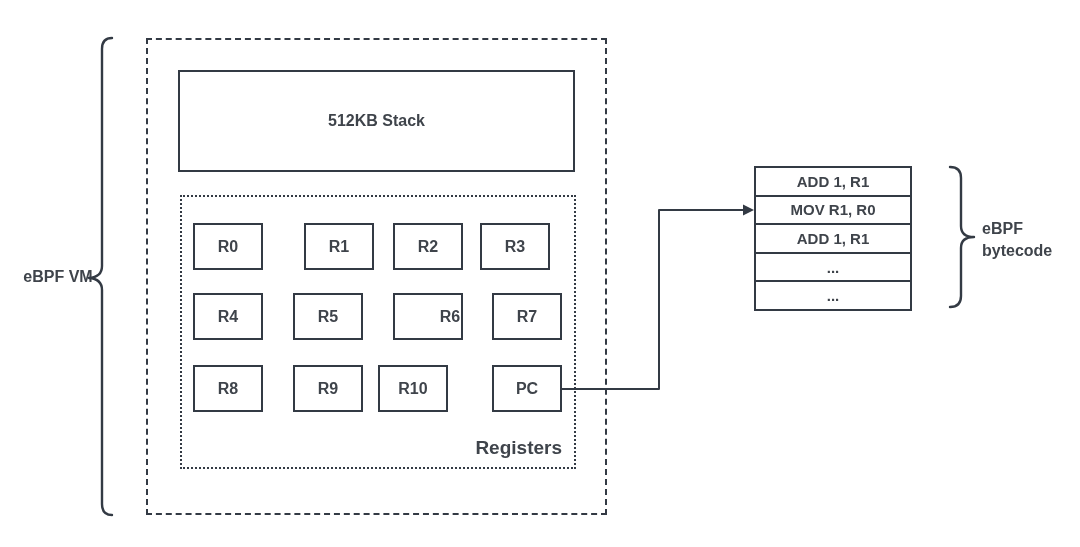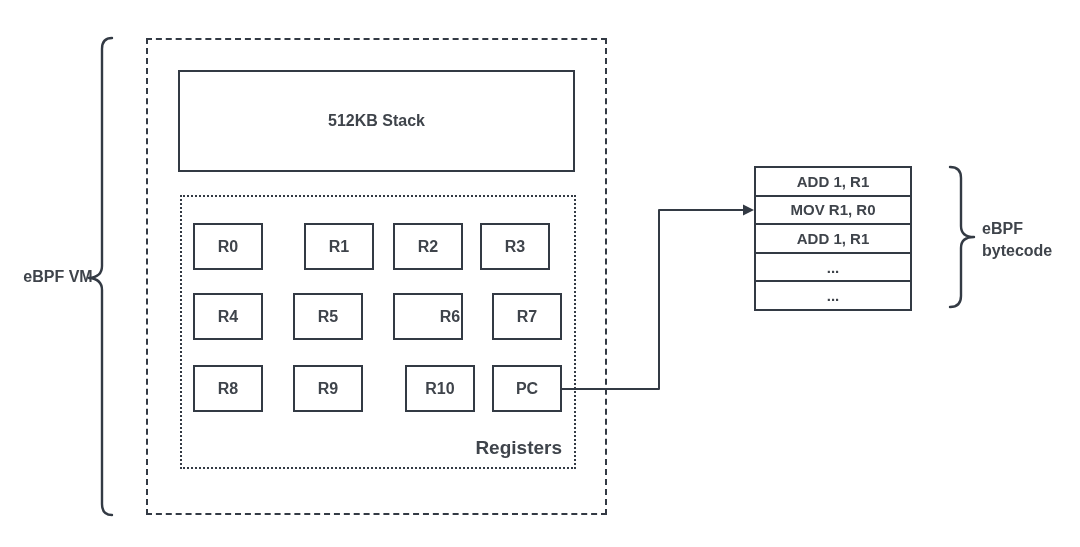--- a/index.html
+++ b/index.html
@@ -92,21 +92,21 @@
         <div class="reg-box" style="left: 11px; top: 26px;">R0</div>
         <div class="reg-box" style="left: 122px; top: 26px;">R1</div>
         <div class="reg-box" style="left: 211px; top: 26px;">R2</div>
         <div class="reg-box" style="left: 298px; top: 26px;">R3</div>
         <div class="reg-box" style="left: 11px; top: 96px;">R4</div>
         <div class="reg-box" style="left: 111px; top: 96px;">R5</div>
         <div class="reg-box" style="left: 211px; top: 96px; padding-left: 44px;">R6</div>
         <div class="reg-box" style="left: 310px; top: 96px;">R7</div>
         <div class="reg-box" style="left: 11px; top: 168px;">R8</div>
         <div class="reg-box" style="left: 111px; top: 168px;">R9</div>
-        <div class="reg-box" style="left: 223px; top: 168px;">R10</div>
+        <div class="reg-box" style="left: 196px; top: 168px;">R10</div>
         <div class="reg-box" style="left: 310px; top: 168px;">PC</div>
       </div>
     <div class="registers-label">Registers</div>
   </div>
 
   <div class="vm-label">eBPF VM</div>
 
   <div class="bytecode-table" id="bytecode-table">
       <div class="bc-row">ADD 1, R1</div>
       <div class="bc-row">MOV R1, R0</div>

